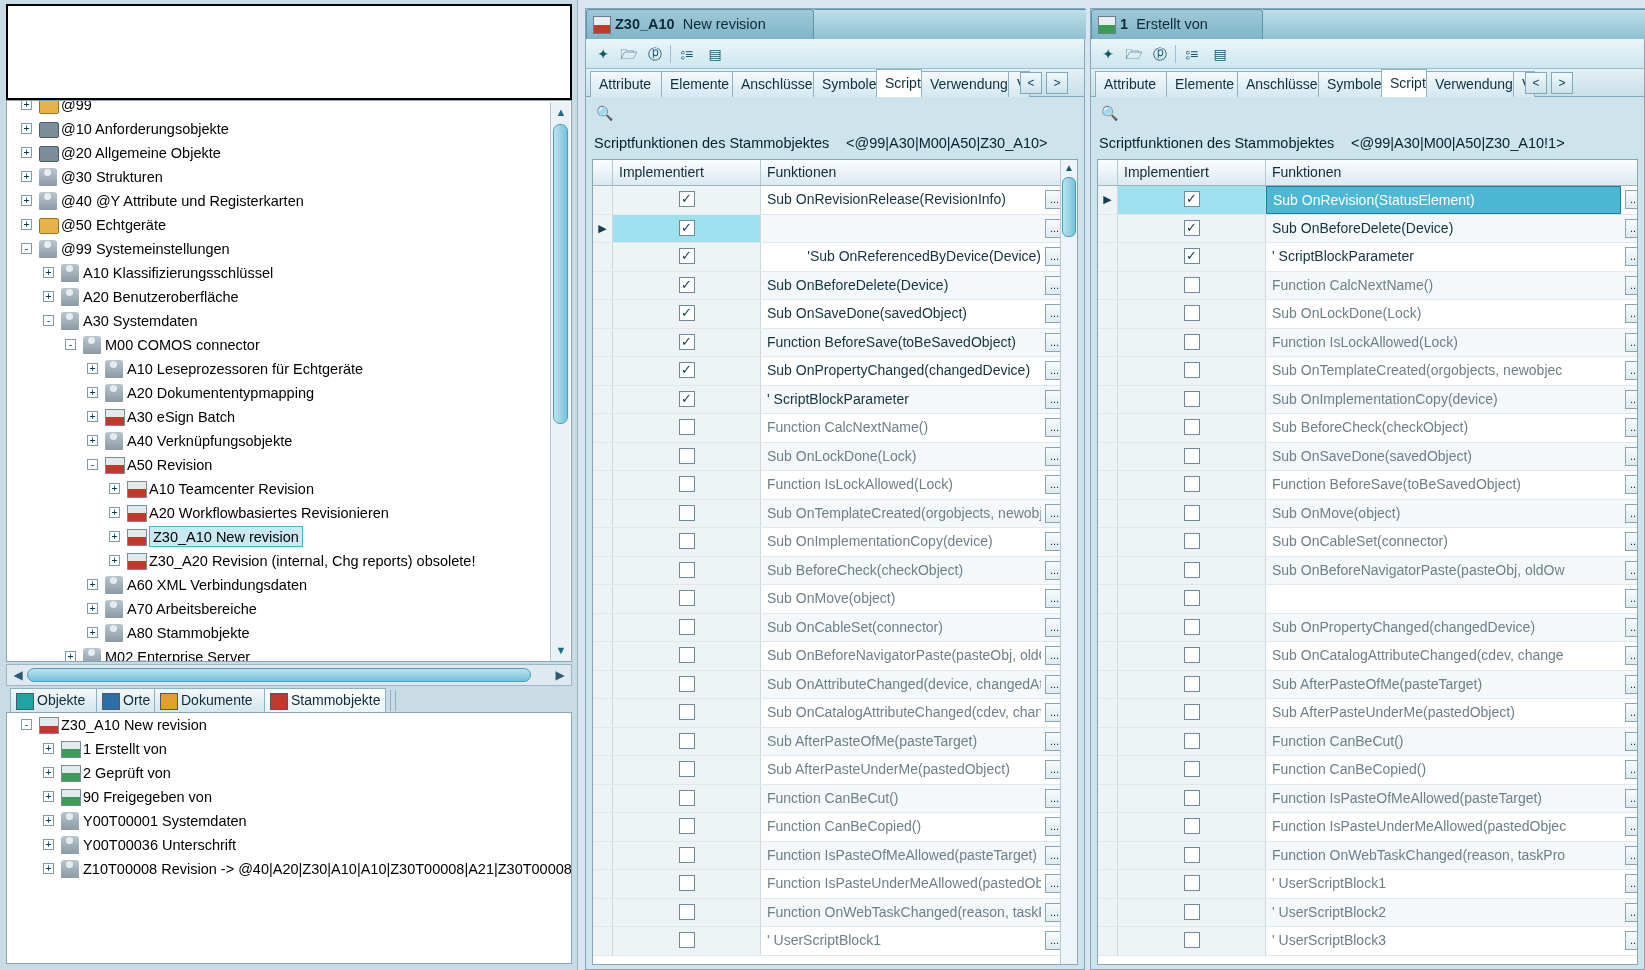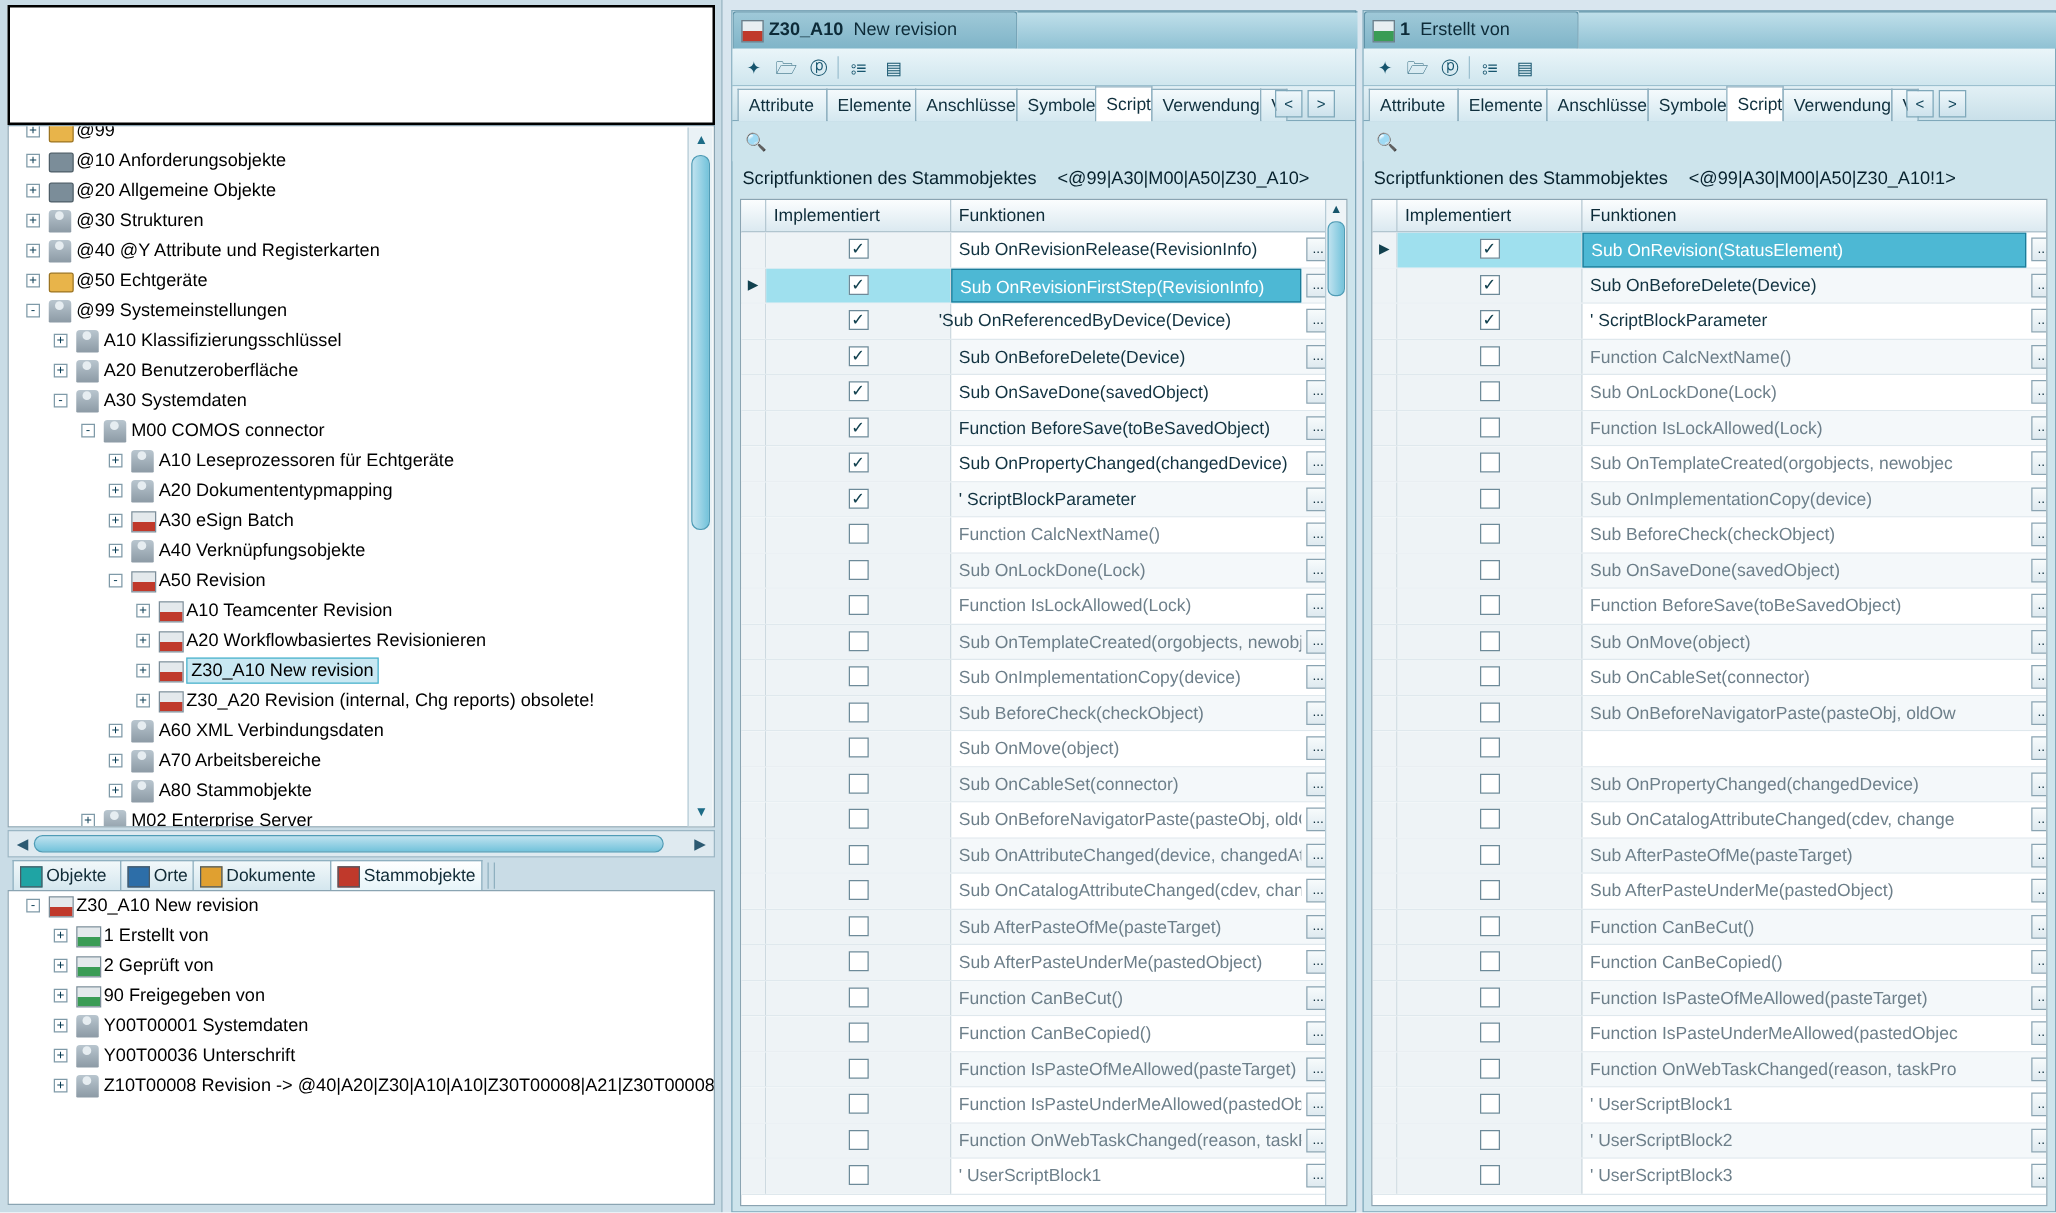--- a/index.html
+++ b/index.html
@@ -742,29 +742,28 @@
               <div class="cb">✓</div>
             </div>
             <div class="cfunc" style="left: 168px; width: 280px;">Sub OnRevisionRelease(RevisionInfo)</div>
             <div class="cbtn" style="left: 452px;">...</div>
           </div>
           <div class="grow sel alt">
             <div class="cmark">▶</div>
             <div class="cimpl" style="left: 20px; width: 148px;">
               <div class="cb">✓</div>
             </div>
-            <div class="cfunc" style="left: 168px; width: 280px;">Sub OnRevisionFirstStep(RevisionInfo)</div>
             <div class="cbtn" style="left: 452px;">...</div>
           </div>
           <div class="grow">
             <div class="cmark"></div>
             <div class="cimpl" style="left: 20px; width: 148px;">
               <div class="cb">✓</div>
             </div>
-            <div class="cfunc" style="left: 152px; width: 280px;">'Sub OnReferencedByDevice(Device)</div>
+            <div class="cfunc" style="left: 168px; width: 280px; text-align: right;">'Sub OnReferencedByDevice(Device)</div>
             <div class="cbtn" style="left: 452px;">...</div>
           </div>
           <div class="grow alt">
             <div class="cmark"></div>
             <div class="cimpl" style="left: 20px; width: 148px;">
               <div class="cb">✓</div>
             </div>
             <div class="cfunc" style="left: 168px; width: 280px;">Sub OnBeforeDelete(Device)</div>
             <div class="cbtn" style="left: 452px;">...</div>
           </div>

